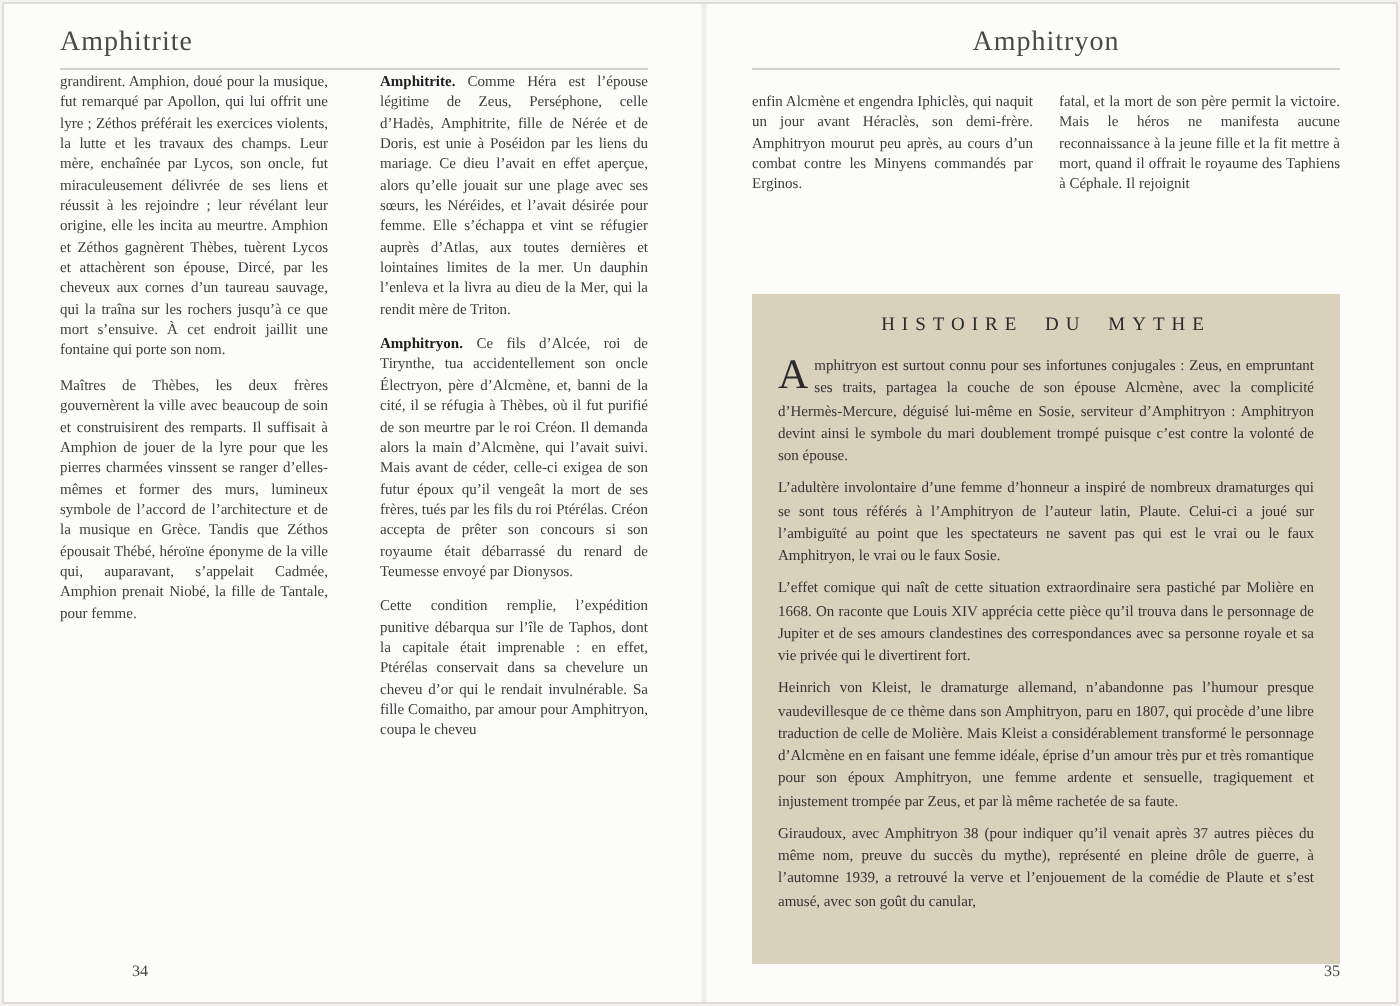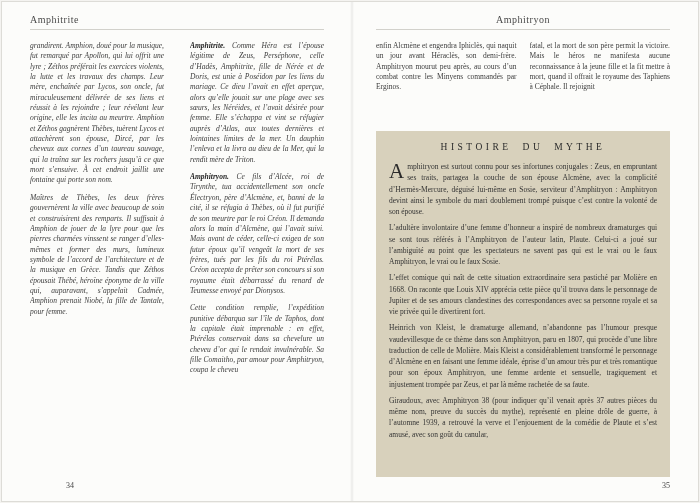--- a/index.html
+++ b/index.html
@@ -25,40 +25,40 @@
   }
   .page {
     position:relative;
     width:349px; height:499px;
     padding:12px 26px 26px 28px;
     overflow:hidden;
   }
   .page.right { padding:12px 28px 26px 26px; }
 
   .page-header {
-    font-size:10px; color:#4a4a4a; letter-spacing:0.5px;
+    font-size:14px; color:#4a4a4a; letter-spacing:0.5px;
   }
   .page.right .page-header { text-align:center; }
   .header-rule { border-top:1px solid #d2d1cb; margin-top:4px; }
 
-  .body-cols { display:flex; gap:26px; margin-top:11px; height:436px;font-style:italic; }
+  .body-cols { display:flex; gap:26px; margin-top:1px; height:436px; }
   .col { flex:1; overflow:hidden; }
 
   p.para {
     font-size:7.5px; line-height:1.38; text-align:justify;
     color:#3c3c3c; margin-bottom:7px;
     hyphens:auto;
   }
   .entry-term { font-weight:bold; color:#1f1f1f; }
 
   .rp-flow { display:flex; flex-direction:column; margin-top:11px; height:436px; }
   .top-cols { display:flex; gap:13px; height:84px; flex:none; overflow:hidden; }
 
   .myth-box {
-    flex:1; margin-top:6px; overflow:hidden;
+    flex:1; margin-top:17px; overflow:hidden;
     background:#d8d1bc;
     padding:11px 13px 0 13px;
   }
   .myth-title {
     text-align:center;
     font-size:9.5px; letter-spacing:3.5px; word-spacing:5px;
     color:#2b2b2b;
     margin-bottom:9px;
     white-space:nowrap;
   }

